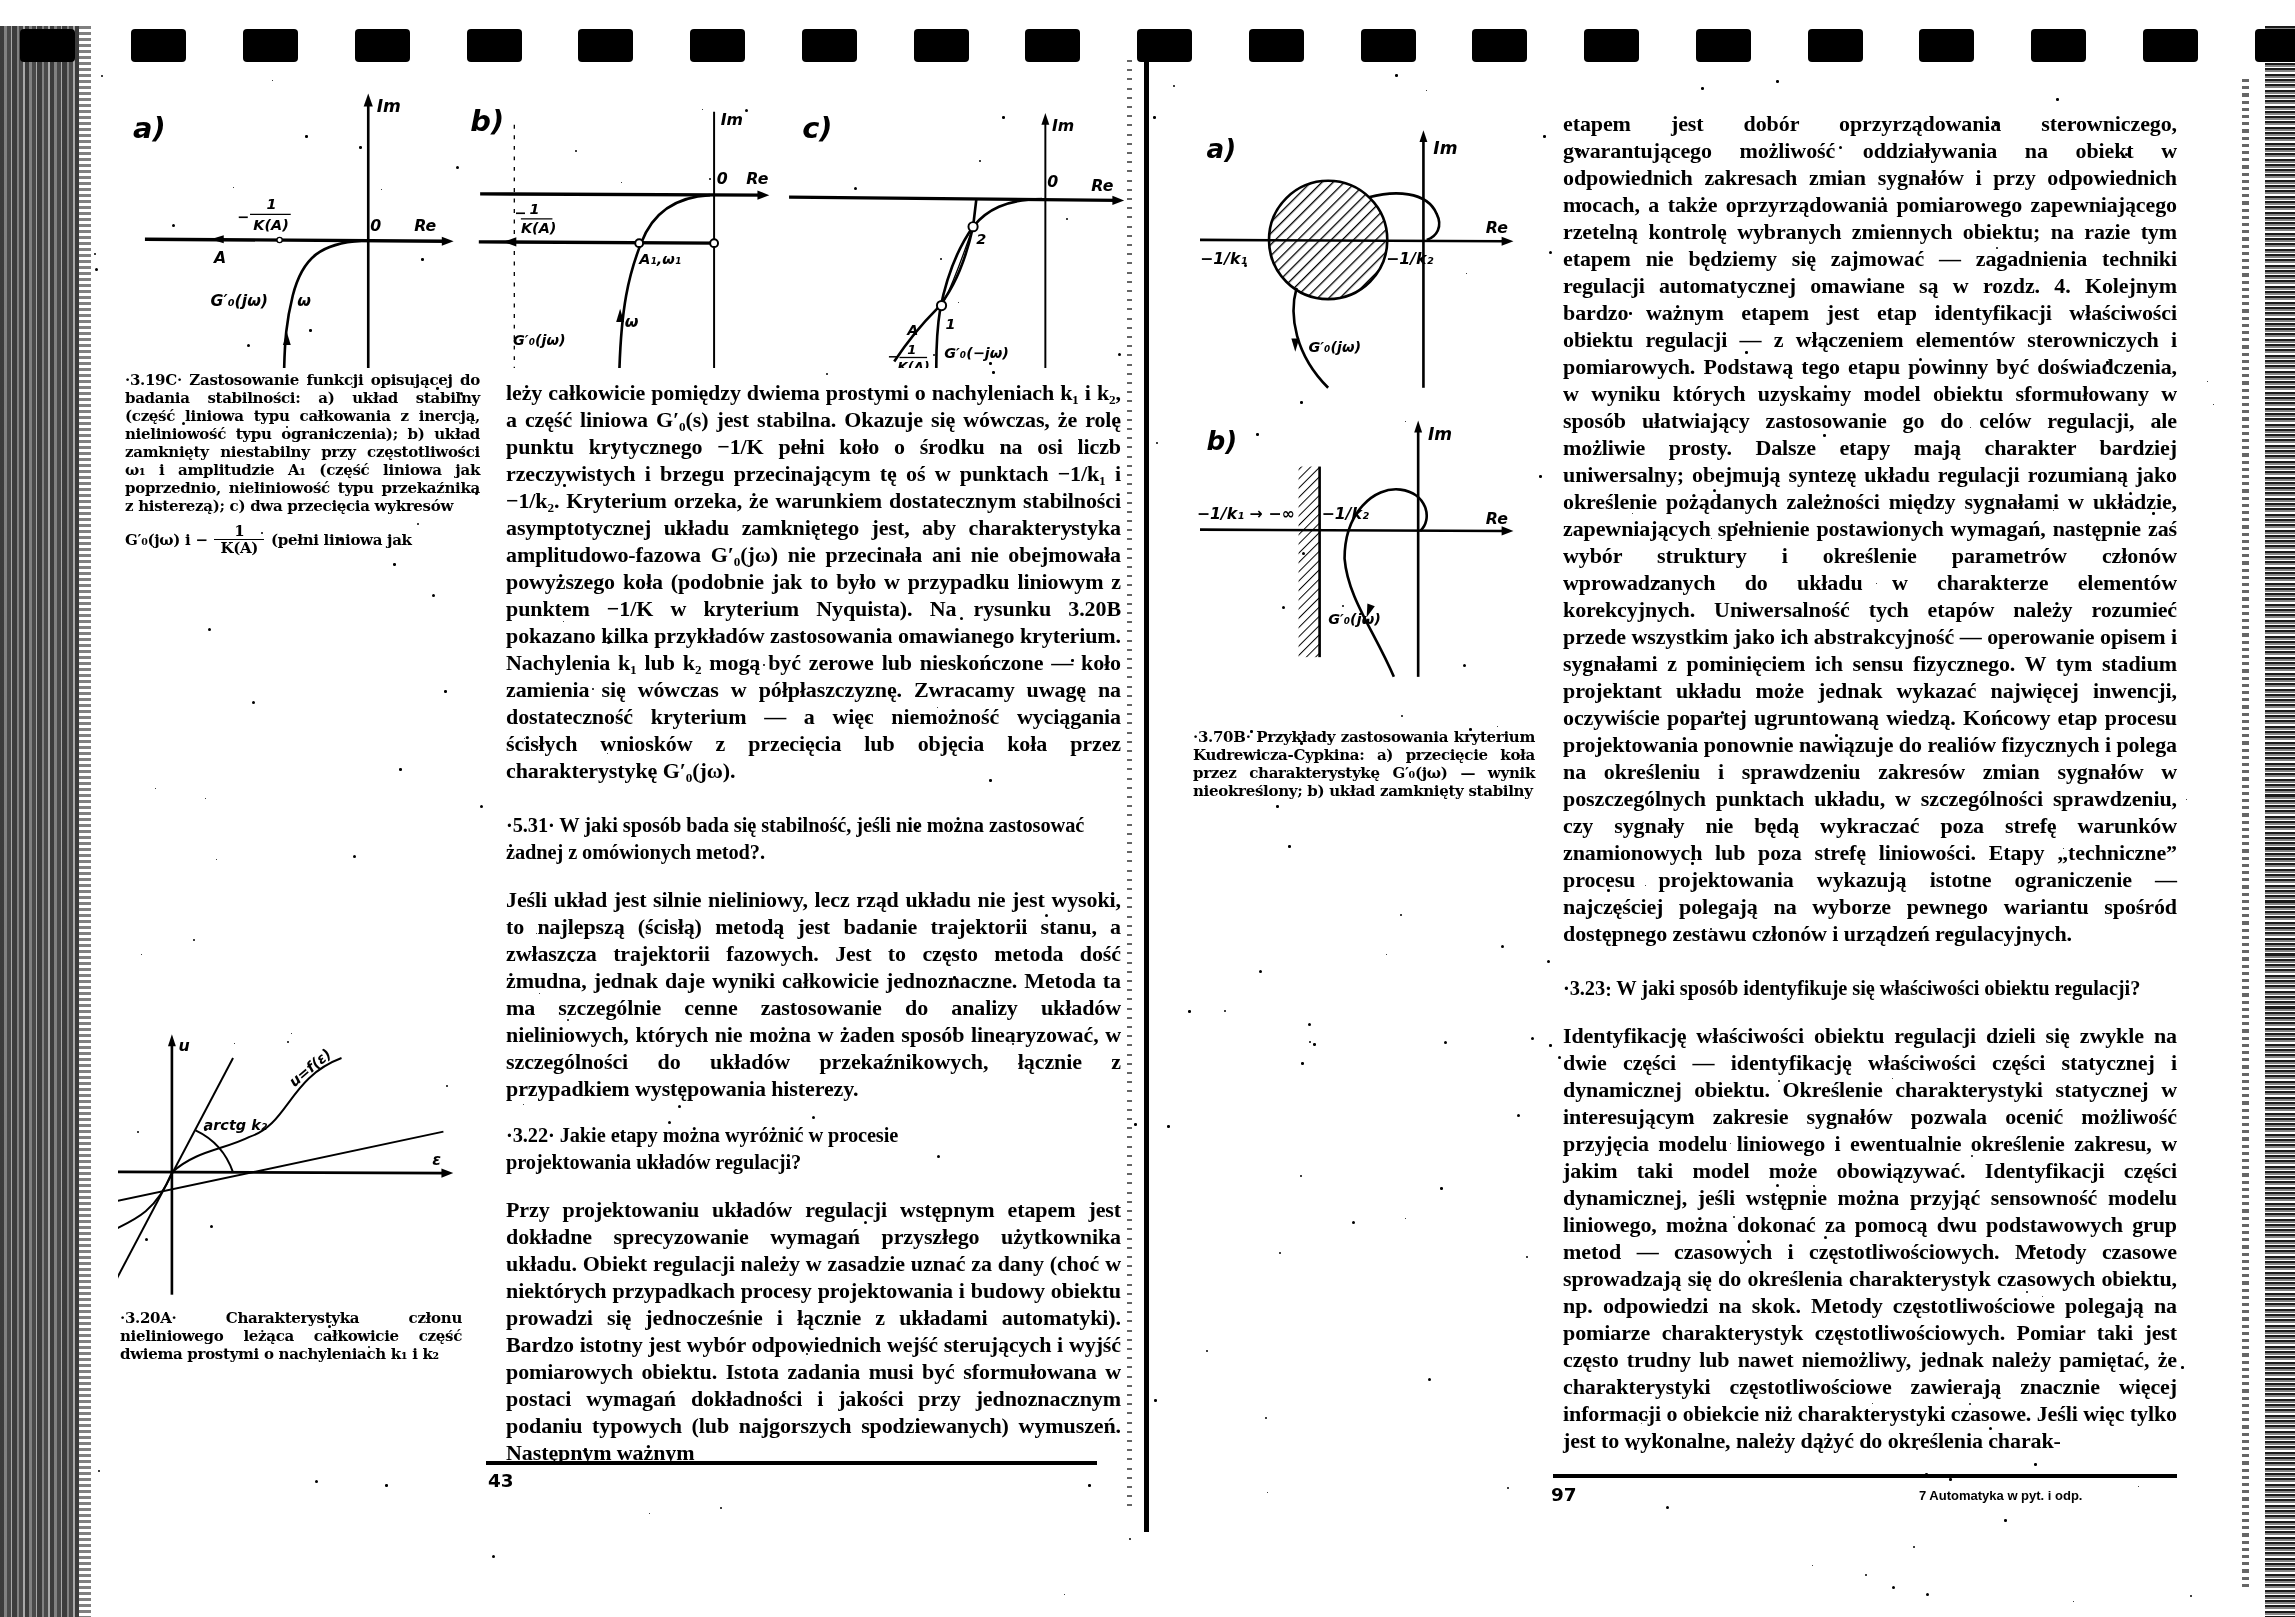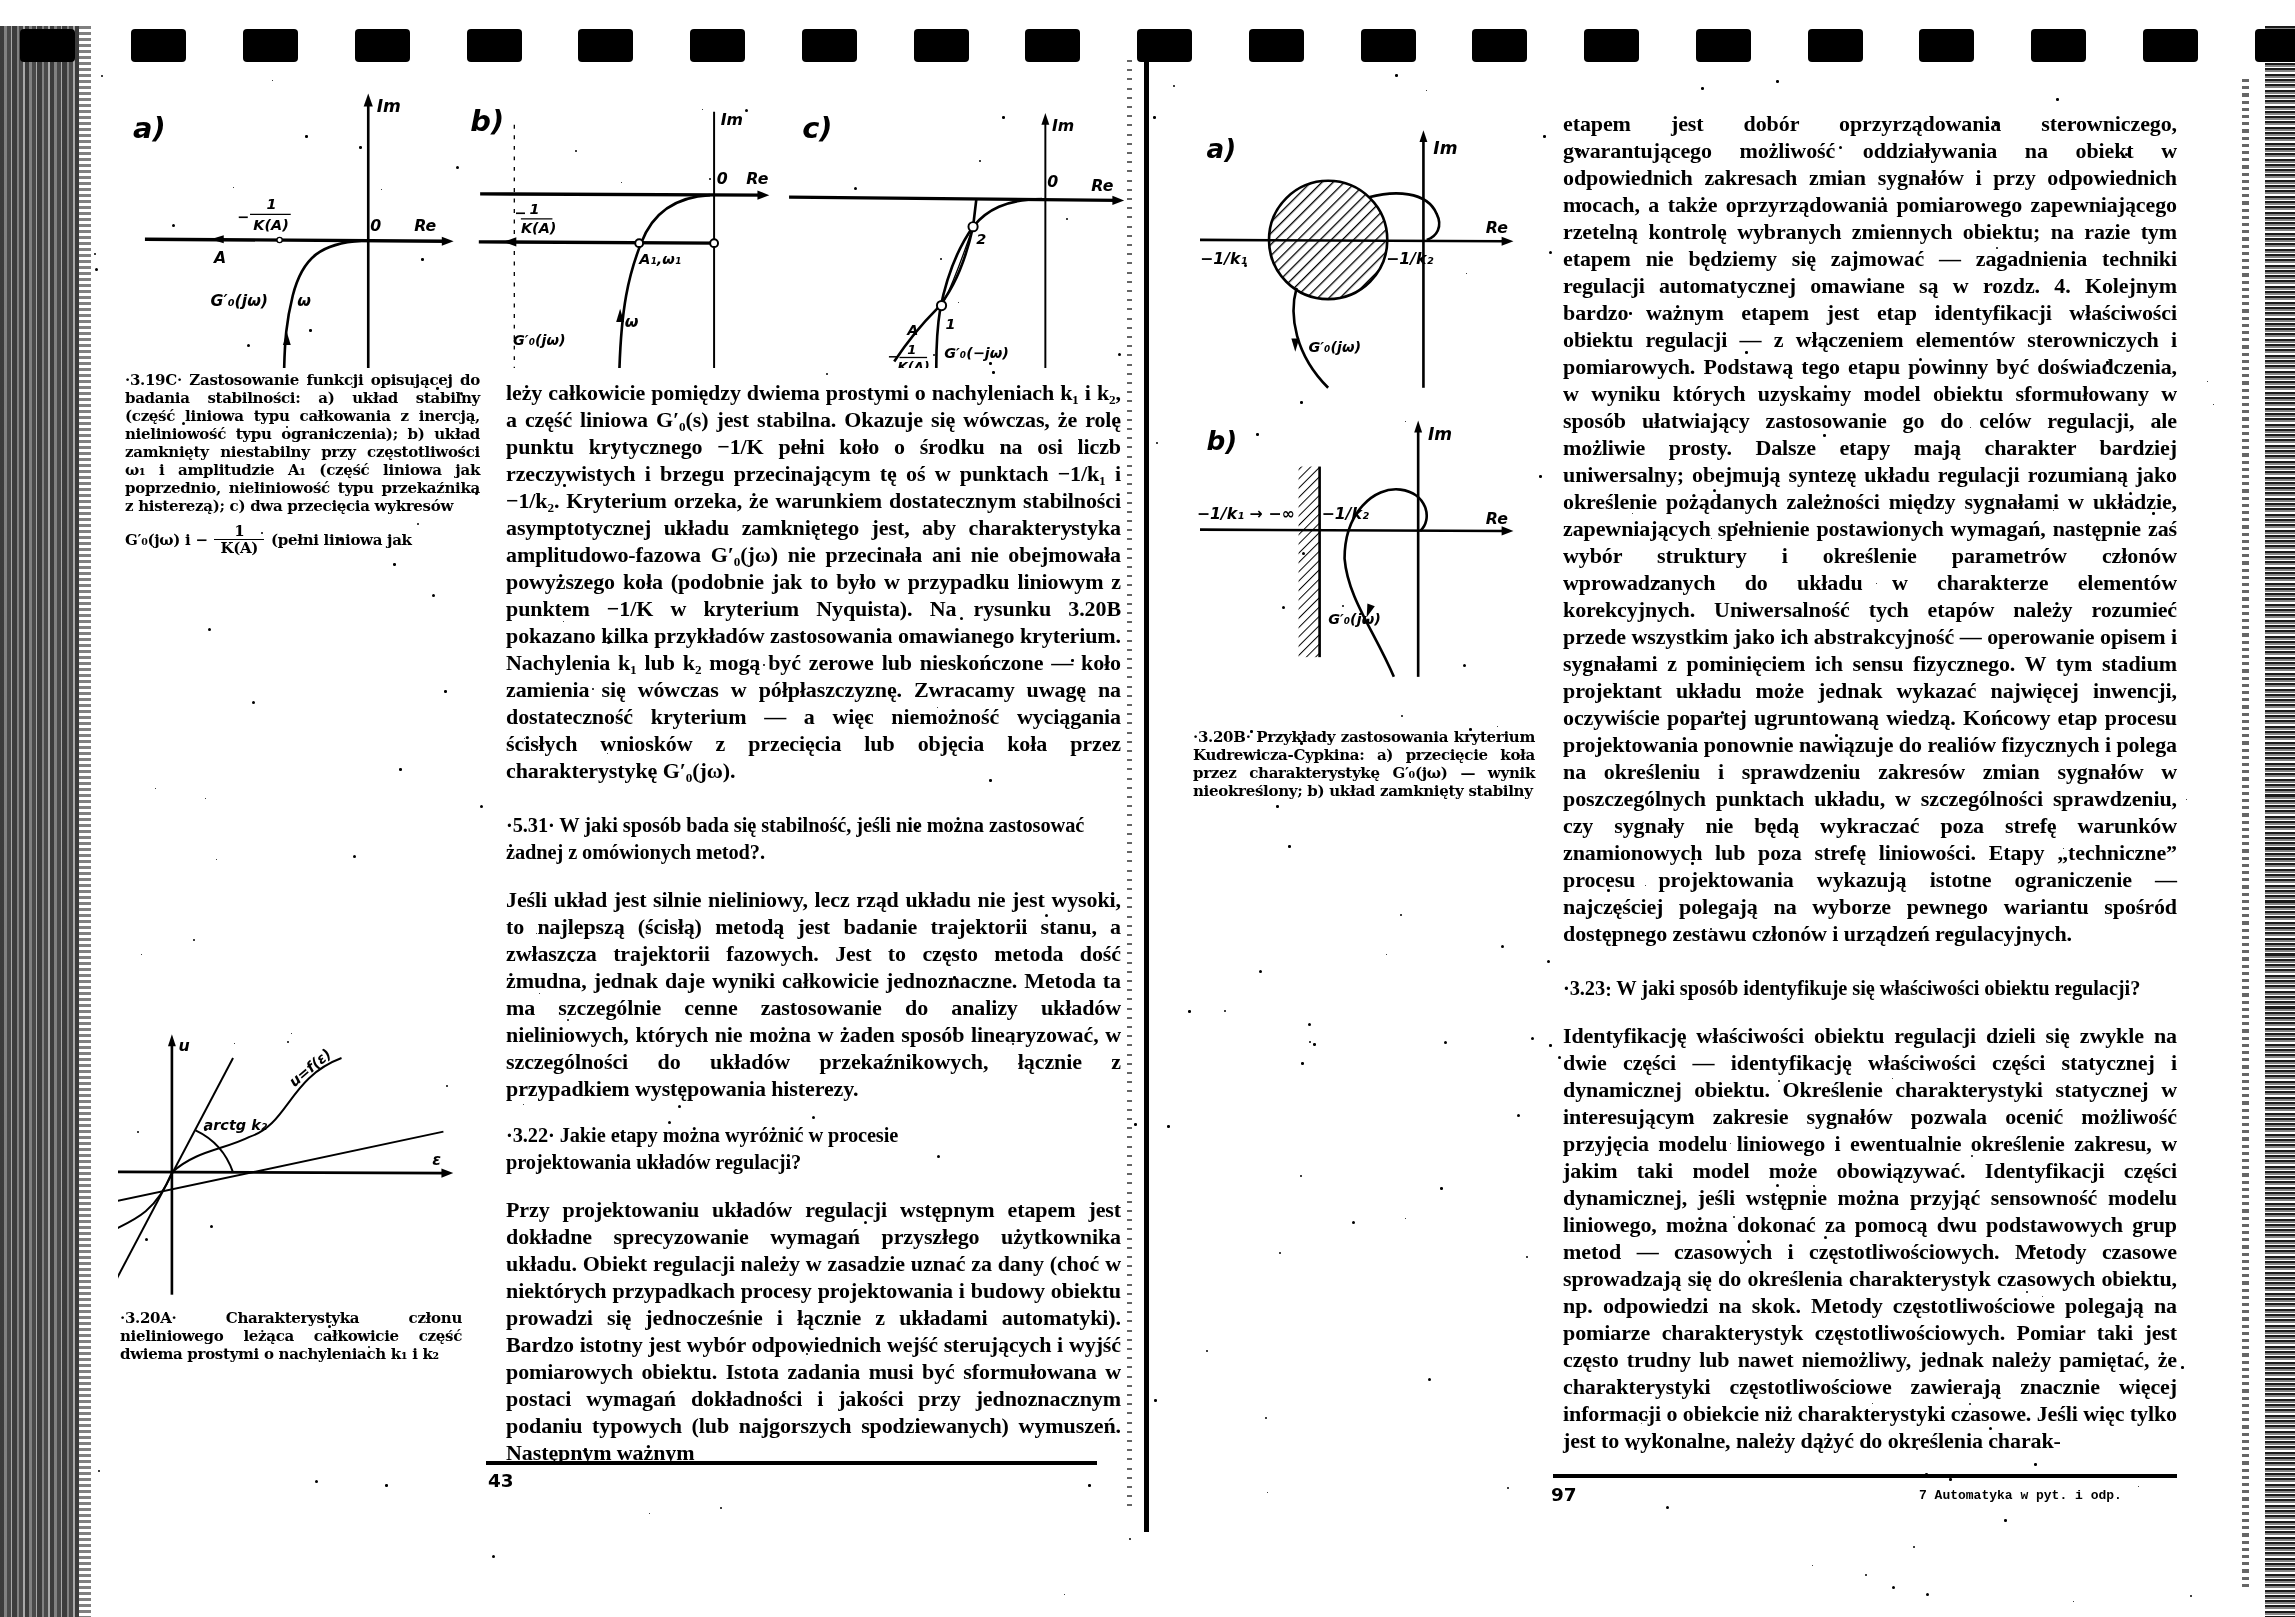--- a/index.html
+++ b/index.html
@@ -22,21 +22,21 @@
 
   .text { position:absolute; text-align:justify; font-size:22px; line-height:27px; font-weight:bold;
           letter-spacing:-0.1px; }
   .text p { margin:0; }
   .caption { position:absolute; font-family:"DejaVu Serif", serif; font-weight:bold;
              font-size:15px; line-height:18px; text-align:justify; letter-spacing:-0.3px; }
   .heading { font-weight:bold; }
   .para-gap { height:28px; }
   .rule { position:absolute; height:4px; background:#000; }
   .pagenum { position:absolute; font-size:18.4px; font-weight:bold; font-family:"DejaVu Sans", sans-serif; }
-  .runner { position:absolute; font-size:13px; font-weight:bold; font-family:Liberation Mono, monospace; }
+  .runner { position:absolute; font-size:13px; font-weight:bold; font-family:Liberation Sans, sans-serif; }
   svg text { font-family:"DejaVu Sans", sans-serif; font-style:italic; font-weight:bold; }
   .noise { position:absolute; background:#000; border-radius:50%; }
 </style>
 </head>
 <body>
 
 <div class="margin-left"></div>
 <div class="margin-left-inner"></div>
 <div class="margin-right"></div>
 <div class="margin-right2"></div>
@@ -225,21 +225,21 @@
   <rect x="185" y="80" width="32" height="290" fill="url(#hatch2)"></rect>
   <line x1="217" y1="80" x2="217" y2="370" stroke="#000" stroke-width="4"></line>
   <path d="M 330,400 C 300,330 260,280 255,220 C 255,150 300,110 340,115 C 380,120 390,160 370,178" stroke="#000" stroke-width="4" fill="none"></path>
   <polygon points="292,290 286,310 298,310" fill="#000" transform="rotate(200 292 300)"></polygon>
   <text x="230" y="320" font-size="22">G′₀(jω)</text>
   <text x="30" y="160" font-size="24">−1/k₁ → −∞</text>
   <text x="220" y="160" font-size="24">−1/k₂</text>
 </svg>
 
 <div class="caption" style="left:1193px;top:728px;width:342px;">
-  <span>·3.20B· Przykłady zastosowania kryterium Kudrewicza-Cypkina: a) przecięcie koła przez charakterystykę G′₀(jω) — wynik nieokreślony; b) układ zamknięty stabilny</span>
+  <span>·3.70B· Przykłady zastosowania kryterium Kudrewicza-Cypkina: a) przecięcie koła przez charakterystykę G′₀(jω) — wynik nieokreślony; b) układ zamknięty stabilny</span>
 </div>
 
 <div class="text" style="left:1563px;top:110px;width:614px;">
   <p>etapem jest dobór oprzyrządowania sterowniczego, gwarantującego możliwość oddziaływania na obiekt w odpowiednich zakresach zmian sygnałów i przy odpowiednich mocach, a także oprzyrządowania pomiarowego zapewniającego rzetelną kontrolę wybranych zmiennych obiektu; na razie tym etapem nie będziemy się zajmować — zagadnienia techniki regulacji automatycznej omawiane są w rozdz. 4. Kolejnym bardzo ważnym etapem jest etap identyfikacji właściwości obiektu regulacji — z włączeniem elementów sterowniczych i pomiarowych. Podstawą tego etapu powinny być doświadczenia, w wyniku których uzyskamy model obiektu sformułowany w sposób ułatwiający zastosowanie go do celów regulacji, ale możliwie prosty. Dalsze etapy mają charakter bardziej uniwersalny; obejmują syntezę układu regulacji rozumianą jako określenie pożądanych zależności między sygnałami w układzie, zapewniających spełnienie postawionych wymagań, następnie zaś wybór struktury i określenie parametrów członów wprowadzanych do układu w charakterze elementów korekcyjnych. Uniwersalność tych etapów należy rozumieć przede wszystkim jako ich abstrakcyjność — operowanie opisem i sygnałami z pominięciem ich sensu fizycznego. W tym stadium projektant układu może jednak wykazać najwięcej inwencji, oczywiście popartej ugruntowaną wiedzą. Końcowy etap procesu projektowania ponownie nawiązuje do realiów fizycznych i polega na określeniu i sprawdzeniu zakresów zmian sygnałów w poszczególnych punktach układu, w szczególności sprawdzeniu, czy sygnały nie będą wykraczać poza strefę warunków znamionowych lub poza strefę liniowości. Etapy „techniczne” procesu projektowania wykazują istotne ograniczenie — najczęściej polegają na wyborze pewnego wariantu spośród dostępnego zestawu członów i urządzeń regulacyjnych.</p>
   <div class="para-gap"></div>
   <p class="heading" style="font-size:20.4px;text-align:left;width:578px;">·3.23· W jaki sposób identyfikuje się właściwości obiektu regulacji?</p>
   <div class="para-gap" style="height:20px"></div>
   <p>Identyfikację właściwości obiektu regulacji dzieli się zwykle na dwie części — identyfikację właściwości części statycznej i dynamicznej obiektu. Określenie charakterystyki statycznej w interesującym zakresie sygnałów pozwala ocenić możliwość przyjęcia modelu liniowego i ewentualnie określenie zakresu, w jakim taki model może obowiązywać. Identyfikacji części dynamicznej, jeśli wstępnie można przyjąć sensowność modelu liniowego, można dokonać za pomocą dwu podstawowych grup metod — czasowych i częstotliwościowych. Metody czasowe sprowadzają się do określenia charakterystyk czasowych obiektu, np. odpowiedzi na skok. Metody częstotliwościowe polegają na pomiarze charakterystyk częstotliwościowych. Pomiar taki jest często trudny lub nawet niemożliwy, jednak należy pamiętać, że charakterystyki częstotliwościowe zawierają znacznie więcej informacji o obiekcie niż charakterystyki czasowe. Jeśli więc tylko jest to wykonalne, należy dążyć do określenia charak-</p>
 </div>
 

